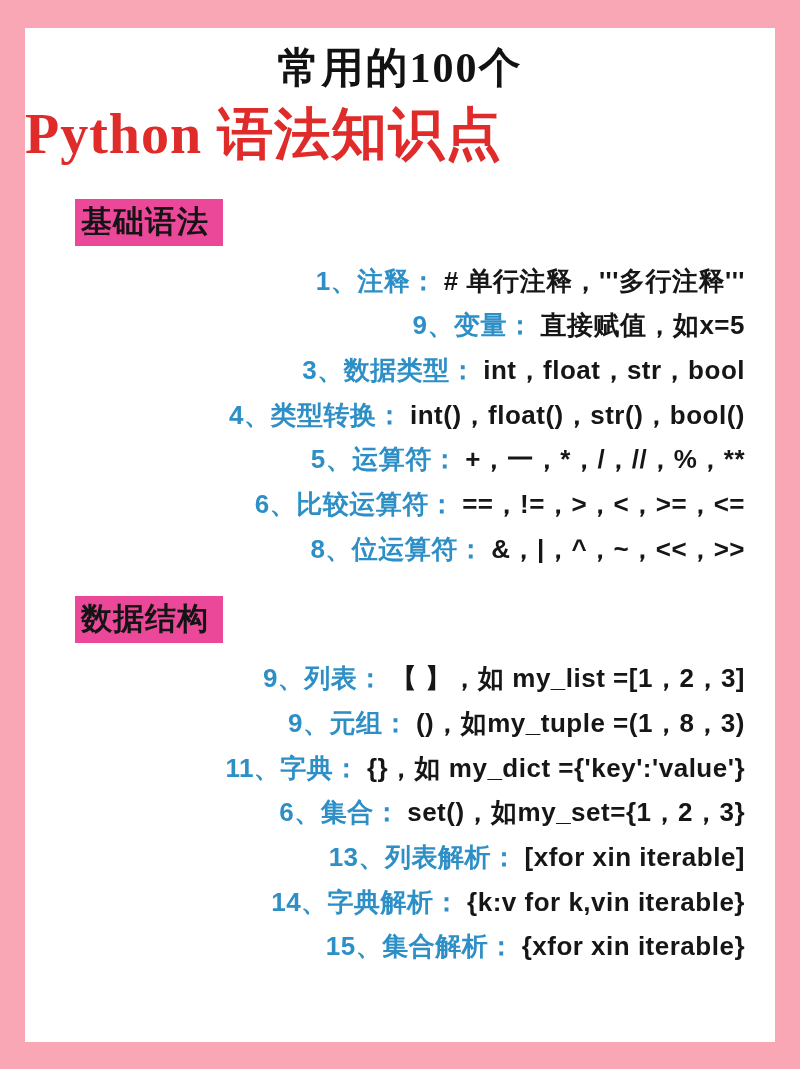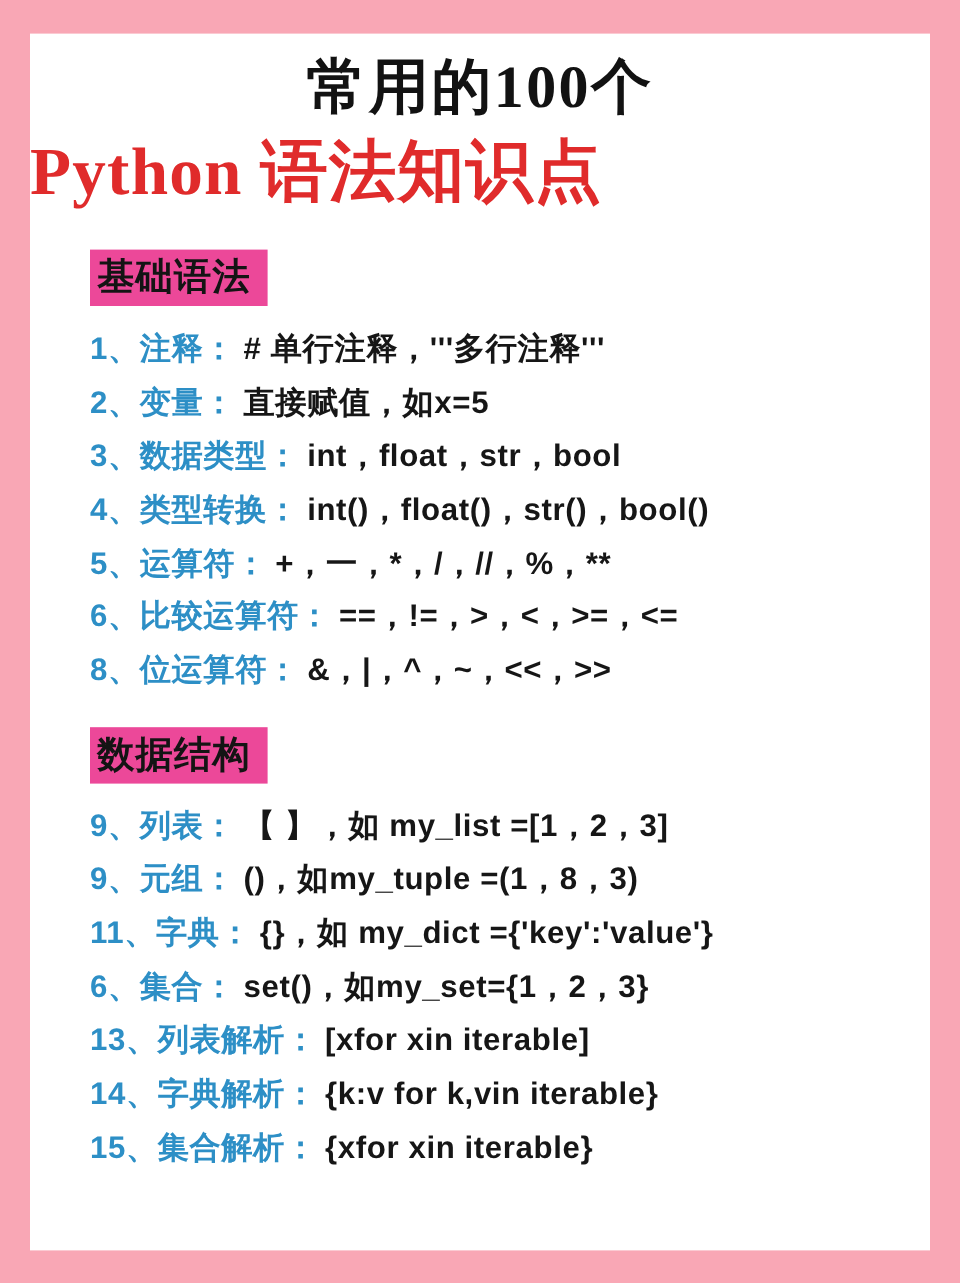--- a/index.html
+++ b/index.html
@@ -12,21 +12,21 @@
   }
   .card {
     position: absolute;
     left: 25px; top: 28px; right: 25px; bottom: 27px;
     background: #ffffff;
   }
   .page-title {
     text-align: center;
     font-family: "Liberation Serif", "DejaVu Serif", serif;
     font-weight: 900;
-    font-size: 50px;
+    font-size: 42px;
     color: #121212;
     letter-spacing: 2px;
     margin-top: 16px;
     line-height: 1.15;
   }
   .page-subtitle {
     text-align: left;
     font-family: "Liberation Serif", "DejaVu Serif", serif;
     font-weight: 900;
     font-size: 56px;
@@ -53,41 +53,41 @@
   .item {
     margin-top: 14px;
     font-size: 26px;
     font-weight: bold;
     line-height: 1.18;
     letter-spacing: 0.5px;
     white-space: nowrap;
   }
   .item-label { color: #2D8FC6; }
   .item-content { color: #161616; margin-left: 7px; }
-  .section-items { margin-top: 20px; }
+  .section-items { margin-top: 20px; text-align: right; }
 </style>
 </head>
 <body>
 
 <div class="frame">
   <div class="card">
 
     <div class="page-title">常用的100个</div>
     <div class="page-subtitle">Python 语法知识点</div>
 
     <div class="content">
 
       <div class="section">
         <div class="section-header">基础语法</div>
         <div class="section-items">
           <div class="item">
             <span class="item-label">1、注释：</span><span class="item-content"># 单行注释，'''多行注释'''</span>
           </div>
           <div class="item">
-            <span class="item-label">2、变量：</span><span class="item-content">直接赋值，如x=5</span>
+            <span class="item-label">9、变量：</span><span class="item-content">直接赋值，如x=5</span>
           </div>
           <div class="item">
             <span class="item-label">3、数据类型：</span><span class="item-content">int，float，str，bool</span>
           </div>
           <div class="item">
             <span class="item-label">4、类型转换：</span><span class="item-content">int()，float()，str()，bool()</span>
           </div>
           <div class="item">
             <span class="item-label">5、运算符：</span><span class="item-content">+，一，*，/，//，%，**</span>
           </div>

